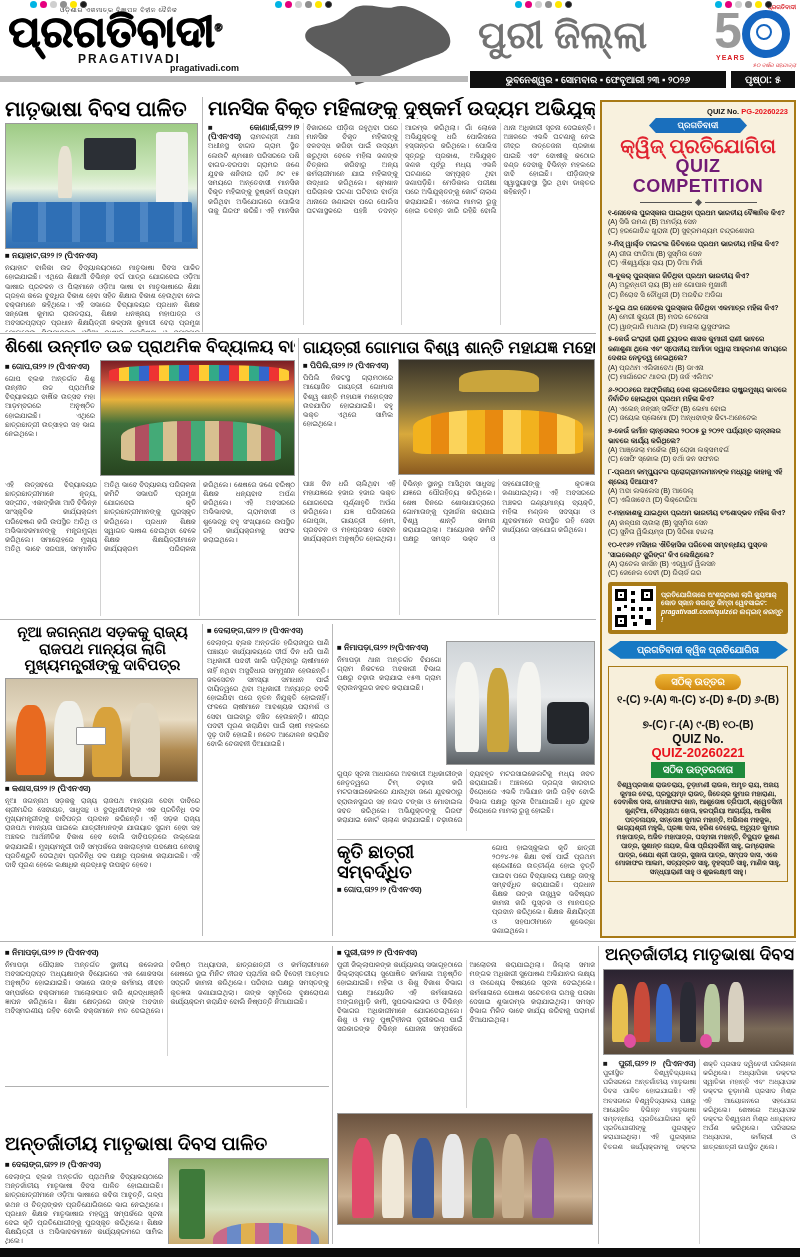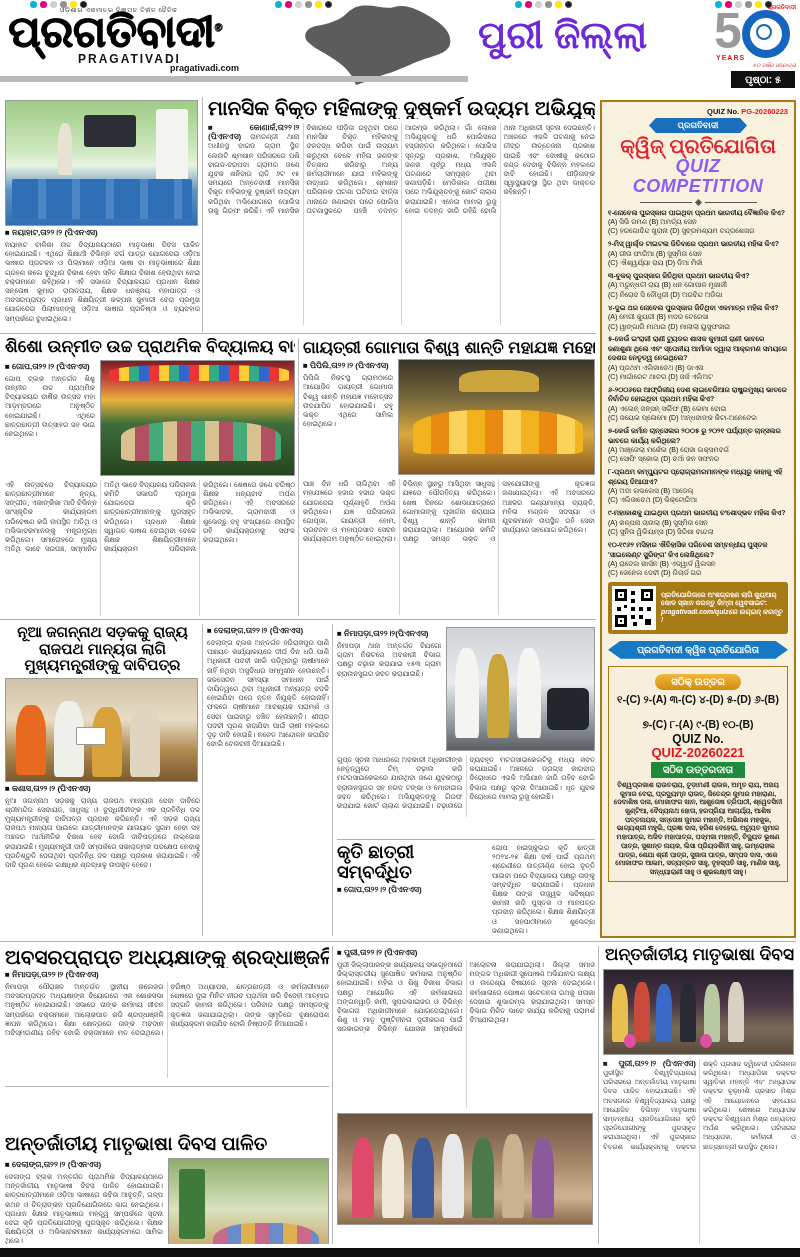--- a/index.html
+++ b/index.html
@@ -6,21 +6,21 @@
   .page{position:relative;width:800px;height:1260px;background:#ffffff;overflow:hidden;
         font-family:"Liberation Sans","DejaVu Sans",sans-serif;color:#111;}
   
   .tagline{position:absolute;left:60px;top:6px;font-size:6.5px;letter-spacing:.6px;color:#222;}
   .logo-odia{position:absolute;left:8px;top:10px;font-size:43px;font-weight:900;color:#000;
              line-height:1;text-shadow:1px 0 #000,0 1px #000;}
   .logo-reg{font-size:10px;vertical-align:super;}
   .logo-latin{position:absolute;left:78px;top:52px;font-size:12px;font-weight:900;letter-spacing:2px;}
   .logo-web{position:absolute;left:170px;top:63px;font-size:9px;font-weight:700;}
   .map{position:absolute;left:282px;top:4px;}
-  .district{position:absolute;left:478px;top:16px;font-size:38px;font-weight:900;color:#6d28d9;line-height:1;}
+  .district{position:absolute;left:478px;top:16px;font-size:38px;font-weight:900;color:#737373;line-height:1;}
   .l50{position:absolute;left:712px;top:4px;width:84px;height:64px;}
   .l50 .five{position:absolute;left:2px;top:2px;font-size:50px;font-weight:900;color:#9a9a9a;line-height:1;}
   .l50 .ring{position:absolute;left:30px;top:6px;width:32px;height:32px;border:8px solid #1565c0;border-radius:50%;background:#fff;}
   .l50 .emb{position:absolute;left:44px;top:20px;width:12px;height:12px;border:2px solid #1565c0;border-radius:50%;}
   .l50 .yrs{position:absolute;left:4px;top:50px;font-size:7px;font-weight:900;color:#d81f26;letter-spacing:1px;}
   .l50 .top{position:absolute;right:0;top:0;font-size:6px;font-weight:700;color:#d81f26;}
   .l50 .bot{position:absolute;right:0;top:58px;font-size:5.5px;color:#d81f26;font-style:italic;}
   .grayrule{position:absolute;left:0;top:76px;width:468px;height:6px;background:#b9b9b9;}
   .datebar{position:absolute;left:470px;top:71px;width:256px;height:17px;background:#101010;color:#fff;
            font-size:9.5px;line-height:17px;text-align:center;font-weight:700;}
@@ -53,21 +53,21 @@
   
   .quiz{position:absolute;left:600px;top:100px;width:196px;height:838px;box-sizing:border-box;
         border:2px solid #a87a16;background:#f8f1de;padding:5px 6px;overflow:hidden;}
   .q-no{font-size:7.5px;font-weight:800;text-align:right;}
   .q-no .red{color:#e8131d;}
   .ribbon{background:#1a6fbd;color:#fff;font-weight:800;text-align:center;
           clip-path:polygon(0 50%,7% 0,93% 0,100% 50%,93% 100%,7% 100%);}
   .rb1{width:98px;margin:2px auto 0;font-size:8.5px;padding:2px 0;}
   .rb2{width:100%;margin:7px auto 0;font-size:9.5px;padding:3px 0;background:#1779c4;}
   .q-title{font-size:20px;font-weight:900;color:#e02330;text-align:center;margin-top:3px;line-height:1.05;}
-  .q-title-en{font-size:18px;font-weight:900;color:#8b5cf6;text-align:center;letter-spacing:.5px;line-height:1.1;font-style:italic;}
+  .q-title-en{font-size:18px;font-weight:900;color:#701a75;text-align:center;letter-spacing:.5px;line-height:1.1;}
   .orn{display:flex;align-items:center;justify-content:center;gap:4px;margin:3px 0;}
   .orn .ln{width:52px;height:1px;background:#555;}
   .orn .dm{width:5px;height:5px;background:#555;transform:rotate(45deg);}
   .qq{margin-bottom:3.5px;font-size:7px;line-height:9.4px;}
   .qq .q{font-weight:800;}
   .qr-sec{margin-top:4px;background:#a87a16;border-radius:3px;color:#fff;padding:4px;display:flex;gap:5px;align-items:center;}
   .qr-box{width:44px;height:44px;background:#fff;flex:0 0 auto;}
   .qr-txt{font-size:6.8px;line-height:8.6px;font-weight:700;}
   .qr-txt .site{font-style:italic;}
   .ansbox{margin-top:7px;border:1.5px solid #a87a16;background:#f7efdb;padding:4px 3px;text-align:center;}
@@ -106,23 +106,25 @@
   <div class="l50">
     <div class="five">5</div>
     <div class="ring"></div>
     <div class="emb"></div>
     <div class="yrs">YEARS</div>
     <div class="top">ପ୍ରଗତିବାଦୀ</div>
     <div class="bot">୫୦ ବର୍ଷର ସହଯାତ୍ରା</div>
   </div>
 
   <div class="grayrule"></div>
+  <div class="datebar">ଭୁବନେଶ୍ୱର ▪ ସୋମବାର ▪ ଫେବୃଆରୀ ୨୩ ▪ ୨୦୨୬</div>
   <div class="pagebox">ପୃଷ୍ଠା: ୫</div>
 
   <div class="art" style="left:5px;top:97px;width:195px;height:235px;">
+    <div class="hl" style="font-size:21px;">ମାତୃଭାଷା ବିବସ ପାଳିତ</div>
     <div class="photo p1" style="width:193px;height:126px;margin-top:3px;">
       <div class="blob" style="left:150px;top:8px;width:32px;height:90px;background:#f3f3ef;border-radius:3px;"></div>
       <div class="blob" style="left:78px;top:14px;width:52px;height:32px;background:#2b2f35;border-radius:3px;"></div>
       <div class="blob" style="left:52px;top:22px;width:14px;height:52px;background:#e8e2d2;"></div>
       <div class="blob" style="left:6px;top:78px;width:180px;height:40px;background:repeating-linear-gradient(90deg,#2f6fb5 0 26px,#4d86c4 26px 34px);border-radius:2px;"></div>
     </div>
     <div class="by">■ ନୟାହାଟ,ତା୨୨।୨ (ପିଏନଏସ)</div>
     <div class="body" style="height:88px;">ନୟାହାଟ ବାଳିକା ଉଚ୍ଚ ବିଦ୍ୟାଳୟଠାରେ ମାତୃଭାଷା ଦିବସ ପାଳିତ ହୋଇଯାଇଛି। ଏଥିରେ ଶିକ୍ଷାର୍ଥୀ ବିଭିନ୍ନ ବର୍ଗ ପାତ୍ର ଯୋଗଦେଇ ଓଡ଼ିଆ ଭାଷାର ପ୍ରଚଳନ ଓ ପିଲାମାନେ ଓଡ଼ିଆ ଭାଷା ବା ମାତୃଭାଷାରେ ଶିକ୍ଷା ଗ୍ରହଣ କଲେ ବୁଦ୍ଧିର ବିକାଶ ହେବା ସହିତ ଶିକ୍ଷାର ବିକାଶ ହେଉଥିବା ନେଇ ବକ୍ତାମାନେ କହିଥିଲେ। ଏହି ସଭାରେ ବିଦ୍ୟାଳୟର ପ୍ରଧାନ ଶିକ୍ଷକ ସନ୍ତୋଷ କୁମାର ରାଉତରାୟ, ଶିକ୍ଷକ ଧନଞ୍ଜୟ ମହାପାତ୍ର ଓ ଅବସରପ୍ରାପ୍ତ ପ୍ରଧାନ ଶିକ୍ଷୟିତ୍ରୀ କଳ୍ପନା କୁମାରୀ ବେରା ପ୍ରମୁଖ ଯୋଗଦେଇ ପିଲାମାନଙ୍କୁ ଓଡ଼ିଆ ଭାଷାର ପ୍ରତିଷ୍ଠା ଓ ବ୍ୟବହାର ସମ୍ପର୍କରେ ବୁଝାଇଥିଲେ।</div>
   </div>
 
@@ -188,21 +190,21 @@
   <div class="vrule" style="left:202px;top:624px;height:312px;"></div>
 
   <div class="art" style="left:207px;top:624px;width:122px;height:312px;">
     <div class="by">■ ଦେଲାଙ୍ଗ,ତା୨୨।୨ (ପିଏନଏସ)</div>
     <div class="body" style="height:250px;">ଦେଲାଙ୍ଗ ବ୍ଲକ ଅନ୍ତର୍ଗତ ହରିରାଜପୁର ପାଣି ପଞ୍ଚାୟତ କାର୍ଯ୍ୟାଳୟରେ ଦୀର୍ଘ ଦିନ ଧରି ପାଣି ଅଧିକାରୀ ପଦବୀ ଖାଲି ପଡ଼ିଥିବାରୁ ଚାଷୀମାନେ ନାହିଁ ନଥିବା ଅସୁବିଧାର ସମ୍ମୁଖୀନ ହେଉଛନ୍ତି। ଜଳସେଚନ ସମସ୍ୟା ସମାଧାନ ପାଇଁ ଦାୟିତ୍ୱରେ ଥିବା ଅଧିକାରୀ ଅନ୍ୟତ୍ର ବଦଳି ହୋଇଯିବା ପରେ ନୂତନ ନିଯୁକ୍ତି ହୋଇନାହିଁ। ଫଳରେ ଚାଷୀମାନେ ଆବଶ୍ୟକ ପରାମର୍ଶ ଓ ସେବା ପାଇବାରୁ ବଞ୍ଚିତ ହେଉଛନ୍ତି। ଶୀଘ୍ର ପଦବୀ ପୂରଣ କରାଯିବା ପାଇଁ ଚାଷୀ ମହଲରେ ଦୃଢ଼ ଦାବି ହୋଇଛି। ନଚେତ ଆନ୍ଦୋଳନ କରାଯିବ ବୋଲି ଚେତାବନୀ ଦିଆଯାଇଛି।</div>
   </div>
 
   <div class="vrule" style="left:332px;top:624px;height:312px;"></div>
 
   <div class="art" style="left:337px;top:624px;width:258px;height:212px;">
-    <div class="rowflex" style="margin-top:3px;">
+    <div class="rowflex" style="margin-top:17px;">
       <div style="width:104px;flex:0 0 auto;">
         <div class="by">■ ନିମାପଡ଼ା,ତା୨୨।୨(ପିଏନଏସ)</div>
         <div class="body" style="height:108px;">ନିମାପଡ଼ା ଥାନା ଅନ୍ତର୍ଗତ ବିଯଗୋ ଗ୍ରାମ ନିକଟରେ ଅବକାରୀ ବିଭାଗ ପକ୍ଷରୁ ଚଢ଼ାଉ କରାଯାଇ ୧୫୩ ଗ୍ରାମ ବ୍ରାଉନସୁଗର ଜବତ କରାଯାଇଛି।</div>
       </div>
       <div class="photo p5" style="flex:1;height:124px;">
         <div class="blob" style="left:8px;top:20px;width:24px;height:90px;background:#f4f4f0;"></div>
         <div class="blob" style="left:40px;top:26px;width:22px;height:84px;background:#caa53c;"></div>
         <div class="blob" style="left:70px;top:20px;width:24px;height:90px;background:#f4f4f0;"></div>
         <div class="blob" style="left:100px;top:60px;width:42px;height:42px;background:#23262b;border-radius:6px;"></div>
       </div>
@@ -327,21 +329,20 @@
       <div class="qn2-label">QUIZ No.</div>
       <div class="qn2">QUIZ-20260221</div>
       <div><span class="greenbadge">ସଠିକ ଉତ୍ତରଦାତା</span></div>
       <div class="winners">ବିଶ୍ୱପ୍ରକାଶ ରାଉତରାୟ, ଚୂଡ଼ାମଣୀ ରାଉଳ, ଅମୃତ ରାୟ, ଅଜୟ କୁମାର ବେରା, ପ୍ରଦ୍ୟୁମ୍ନ ରାଉତ୍, ଜିତେନ୍ଦ୍ର କୁମାର ମହାରାଣା, ଦେବାଶିଷ ଦାସ, ମୋଜାଫର ଖାନ, ଆଶୁତୋଷ ତ୍ରିପାଠୀ, ଶ୍ୱେତସିନୀ ଖୁଣ୍ଟିଆ, ବୈଦ୍ୟନାଥ ହୋତା, ହରପ୍ରିୟା ଆଚାର୍ଯ୍ୟ, ଆଶିଷ ପତ୍ତନାୟକ, ସନ୍ତୋଷ କୁମାର ମହାନ୍ତି, ଅଭିନାଶ ମହକୁଳ, ଭାଗ୍ୟଶ୍ରୀ ମହୁଲି, ପ୍ରଜ୍ଞା ଦାସ, ହରିଶ ବେହେରା, ଅଚ୍ୟୁତ କୁମାର ମହାପାତ୍ର, ଅଜିତ ମହାପାତ୍ର, ପଦ୍ମଜା ମହାନ୍ତି, ବିଦ୍ୟୁତ ଭୂଷଣ ପାତ୍ର, ସୁଶାନ୍ତ ନାୟକ, ଲିସା ପ୍ରିୟଦର୍ଶିନୀ ସାହୁ, ଇମ୍ରୋଜଲ ପାତ୍ର, ଶେଯା ଶ୍ରୀ ପାତ୍ର, ସୁଜାତା ପାତ୍ର, ସମ୍ପଦ ଦାସ, ଏକେ ମୋଜାଫର ଆଲମ, ସତ୍ୟବ୍ରତ ସାହୁ, ବୃହସ୍ପତି ସାହୁ, ମାଣିକ ସାହୁ, ସନ୍ଧ୍ୟାରାଣୀ ସାହୁ ଓ ଶୁଭଲକ୍ଷ୍ମୀ ସାହୁ।</div>
     </div>
   </div>
 
   <div class="hrule" style="left:0;top:941px;width:796px;"></div>
 
   <div class="art" style="left:5px;top:946px;width:324px;height:136px;">
-    <div class="hl" style="font-size:20px;">ଅବସରପ୍ରାପ୍ତ ଅଧ୍ୟକ୍ଷାଙ୍କୁ ଶ୍ରଦ୍ଧାଞ୍ଜଳି</div>
     <div class="by">■ ନିମାପଡ଼ା,ତା୨୨।୨ (ପିଏନଏସ)</div>
     <div class="body cols2" style="height:96px;">ନିମାପଡ଼ା ପୌରାଞ୍ଚଳ ଅନ୍ତର୍ଗତ ସ୍ଥାନୀୟ କଲେଜର ଅବସରପ୍ରାପ୍ତ ଅଧ୍ୟକ୍ଷାଙ୍କ ବିୟୋଗରେ ଏକ ଶୋକସଭା ଅନୁଷ୍ଠିତ ହୋଇଯାଇଛି। ସଭାରେ ତାଙ୍କ କର୍ମମୟ ଜୀବନ ସମ୍ପର୍କରେ ବକ୍ତାମାନେ ଆଲୋକପାତ କରି ଶ୍ରଦ୍ଧାଞ୍ଜଳି ଜ୍ଞାପନ କରିଥିଲେ। ଶିକ୍ଷା କ୍ଷେତ୍ରରେ ତାଙ୍କ ଅବଦାନ ଅବିସ୍ମରଣୀୟ ରହିବ ବୋଲି ବକ୍ତାମାନେ ମତ ଦେଇଥିଲେ। ବରିଷ୍ଠ ଅଧ୍ୟାପକ, ଛାତ୍ରଛାତ୍ରୀ ଓ କର୍ମଚାରୀମାନେ ଶେଷରେ ଦୁଇ ମିନିଟ ନୀରବ ପ୍ରାର୍ଥନା କରି ବିଦେହୀ ଆତ୍ମାର ସଦ୍ଗତି କାମନା କରିଥିଲେ। ପରିବାର ପକ୍ଷରୁ ସମସ୍ତଙ୍କୁ କୃତଜ୍ଞତା ଜଣାଯାଇଥିଲା। ତାଙ୍କ ସ୍ମୃତିରେ ବୃକ୍ଷରୋପଣ କାର୍ଯ୍ୟକ୍ରମ କରାଯିବ ବୋଲି ନିଷ୍ପତ୍ତି ନିଆଯାଇଛି।</div>
   </div>
 
   <div class="hrule" style="left:5px;top:1086px;width:324px;"></div>
 
   <div class="art" style="left:5px;top:1090px;width:324px;height:154px;">
     <div class="hl" style="font-size:19px;margin-top:44px;">ଅନ୍ତର୍ଜାତୀୟ ମାତୃଭାଷା ଦିବସ ପାଳିତ</div>
     <div class="rowflex" style="margin-top:3px;">
       <div style="width:158px;flex:0 0 auto;">

